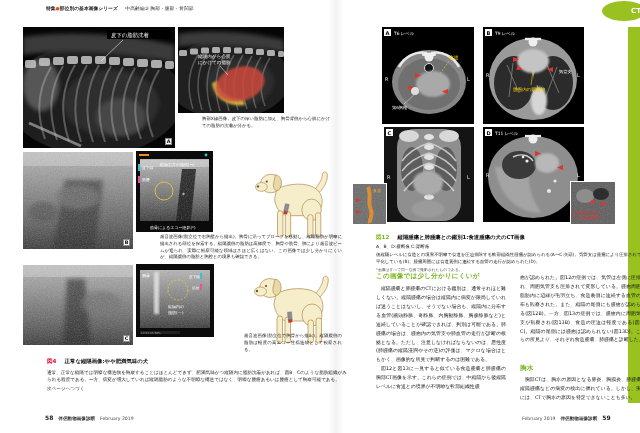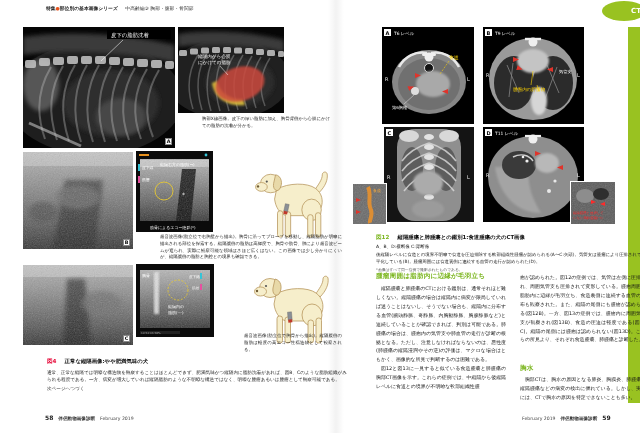--- a/index.html
+++ b/index.html
@@ -417,21 +417,21 @@
 <div class="abs" style="left:352px;top:224px;width:270px;">
   <div>
     <span class="figlabel-green">図12</span>
     <span class="figcap-title">縦隔腫瘍と肺腫瘍との鑑別1:食道腫瘍の犬のCT画像</span>
   </div>
   <div class="cap" style="font-size:4.5px;margin-top:1px;color:#111;">A、B、D:横断像 C:背断像</div>
   <div class="cap" style="margin-top:1px;">後縦隔レベルに食道との境界不明瞭で食道を圧迫排除する軟部組織性腫瘤が認められる(A〜C:矢頭)。気管支は腫瘤により圧排されて扁平化している(B)。腫瘤周囲には食道裏側に連続する血管の走行が認められた(D)。</div>
   <div class="tiny" style="margin-top:1px;">*画像はすべて同一症例で撮影されたものである。</div>
 </div>
 
-<div class="abs ghead" style="left:352px;top:272px;">腫瘤周囲は脂肪内に辺縁が毛羽立ち</div>
+<div class="abs ghead" style="left:352px;top:272px;">この画像では少し分かりにくいが</div>
 <div class="abs body-col" style="left:352px;top:284px;width:130px;">
   <div style="text-indent:1em;">縦隔腫瘍と肺腫瘍のCTにおける鑑別は、通常それほど難しくない。縦隔腫瘍の場合は縦隔内に病変が限局していれば迷うことはないし、そうでない場合も、縦隔内に分布する血管(腕頭静脈、奇静脈、内胸動静脈、胸腺静脈など)と連続していることが確認できれば、判別は可能である。肺腫瘍の場合は、腫瘤内の気管支や肺血管の走行が診断の根拠となる。ただし、注意しなければならないのは、悪性度(肺腫瘍の縦隔浸潤やその逆)の評価は、マクロな場合はともかく、画像的な所見で判断するのは困難である。</div>
   <div style="text-indent:1em;">図12と図13に一見すると似ている食道腫瘍と肺腫瘍の胸部CT画像を示す。これらの症例では、中縦隔から後縦隔レベルに食道との境界が不明瞭な軟部組織性腫</div>
 </div>
 <div class="abs body-col" style="left:496px;top:273px;width:126px;">
   <div>瘤が認められた。図12の症例では、気管は左側に圧排され、周囲気管支も圧排されて変形している。腫瘤周囲は脂肪内に辺縁が毛羽立ち、食道裏側に連続する血管の分布も観察された。また、縦隔の尾側にも腫瘤が認められる(図12B)。一方、図13の症例では、腫瘤内に周囲気管支が観察され(図13B)、食道の圧迫は軽度である(図13C)。縦隔の尾側には腫瘤は認められない(図13D)。これらの所見より、それぞれ食道腫瘍、肺腫瘍と診断した。</div>
 </div>
 <div class="abs ghead" style="left:496px;top:364px;">胸水</div>
 <div class="abs body-col" style="left:496px;top:375px;width:126px;">
   <div style="text-indent:1em;">胸部CTは、胸水の原因となる肺炎、胸膜炎、肺腫瘍、縦隔腫瘍などの病変の検出に優れている。しかし、実際には、CTで胸水の原因を特定できないことも多い。</div>

